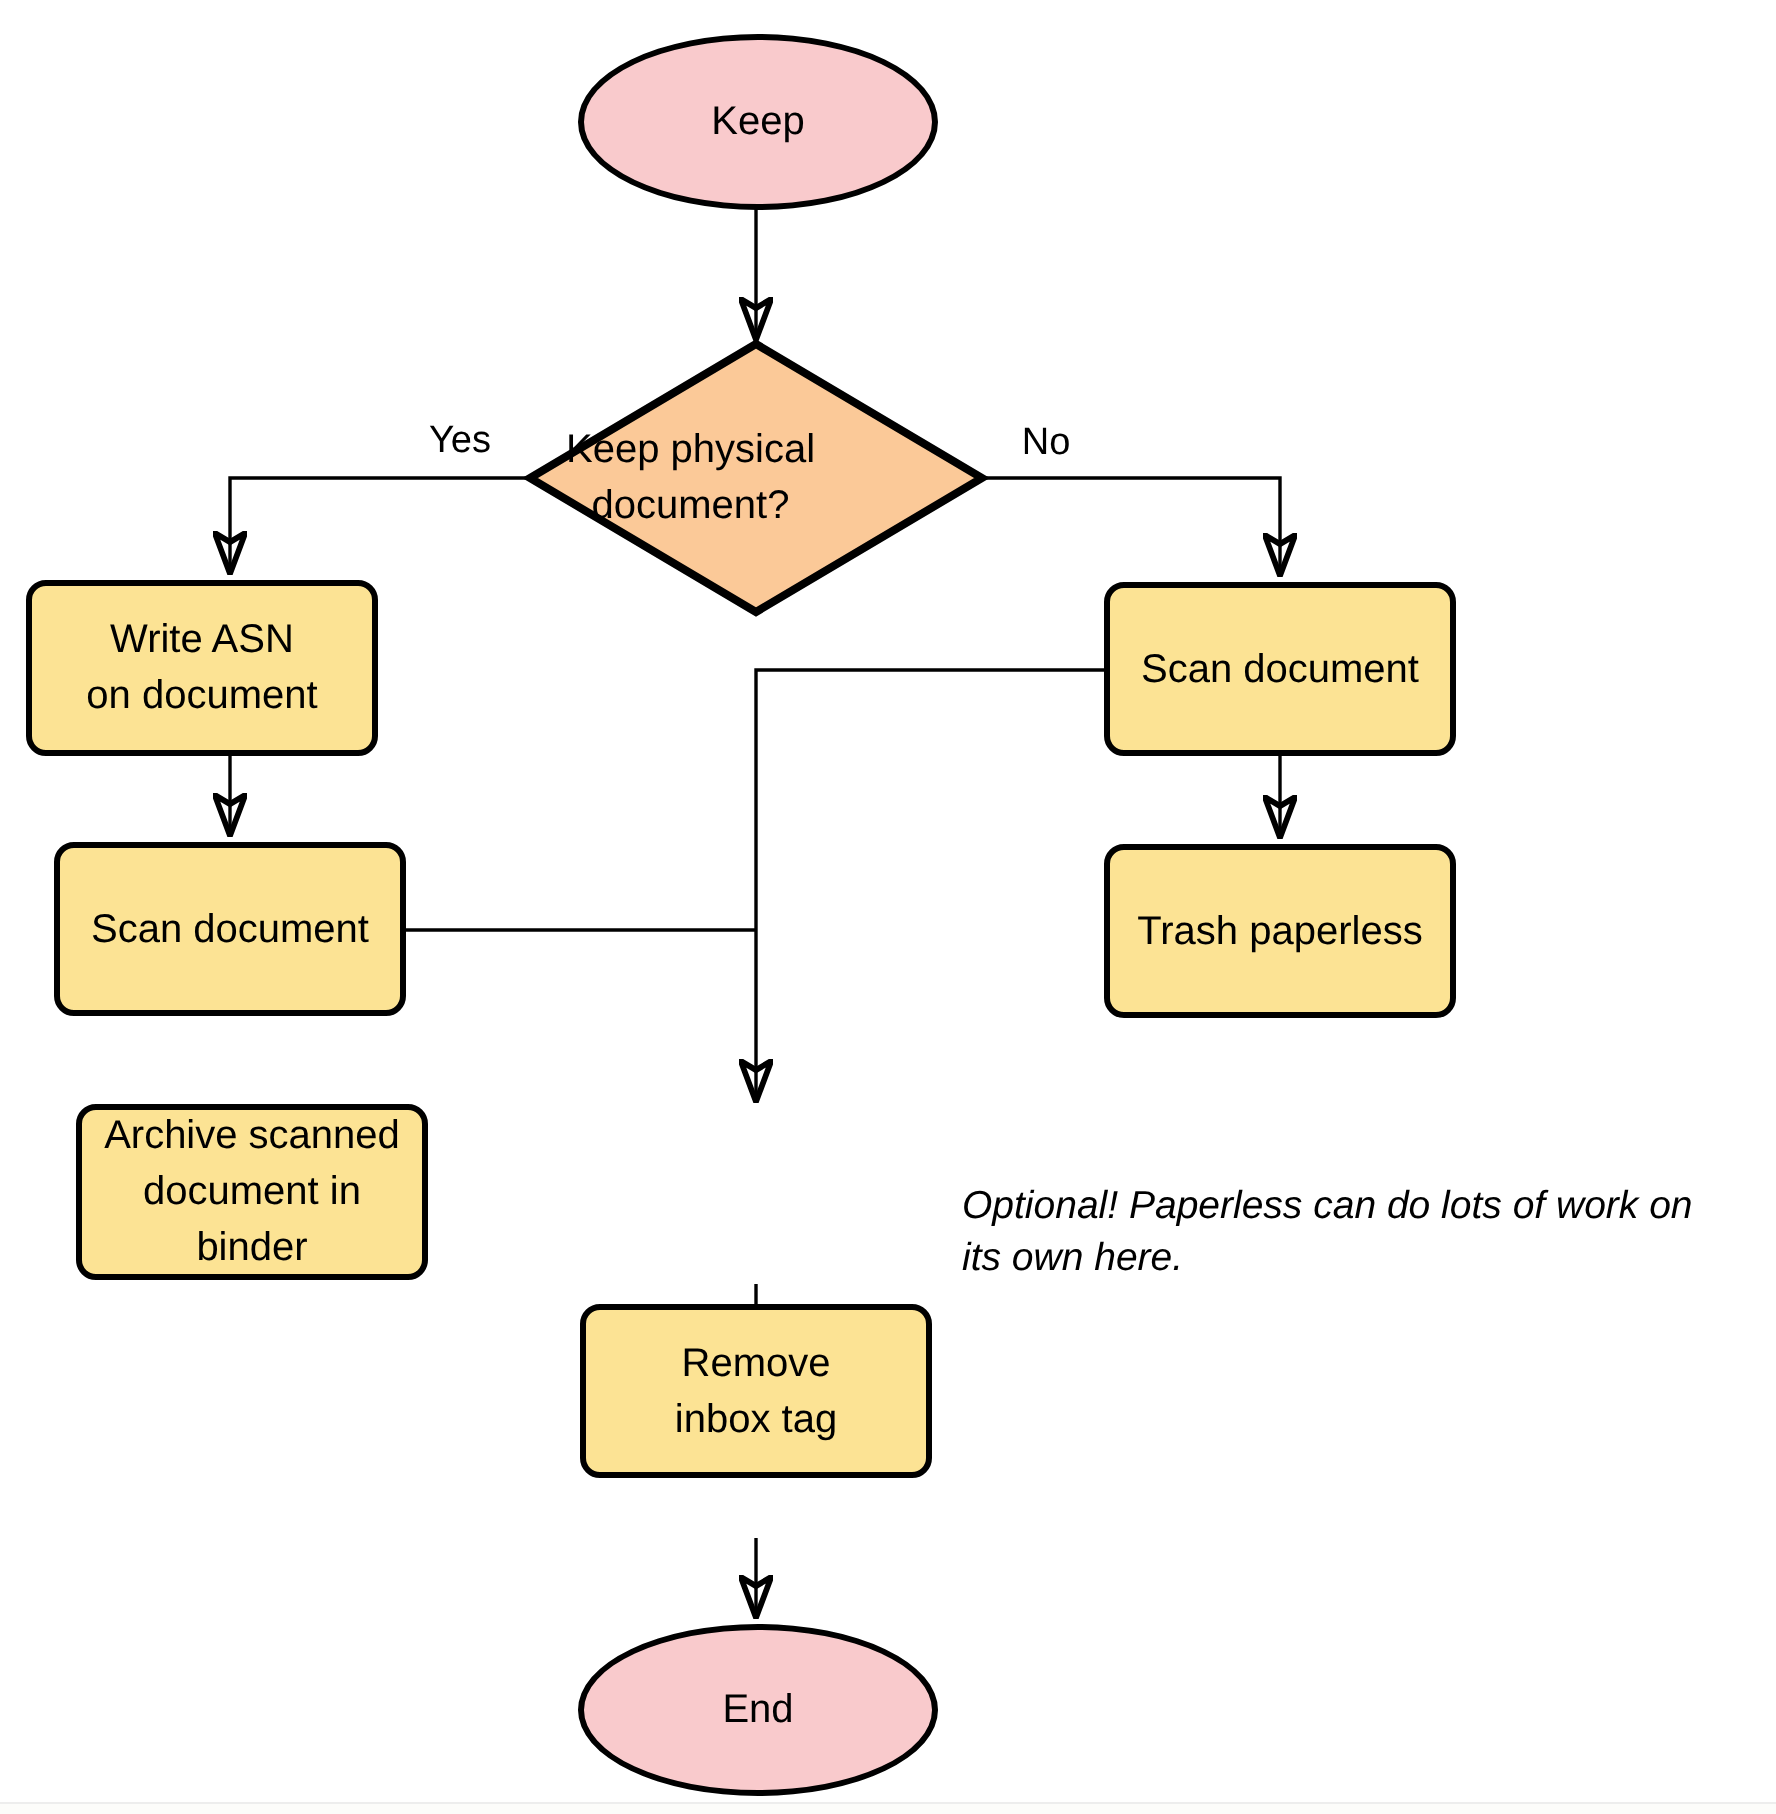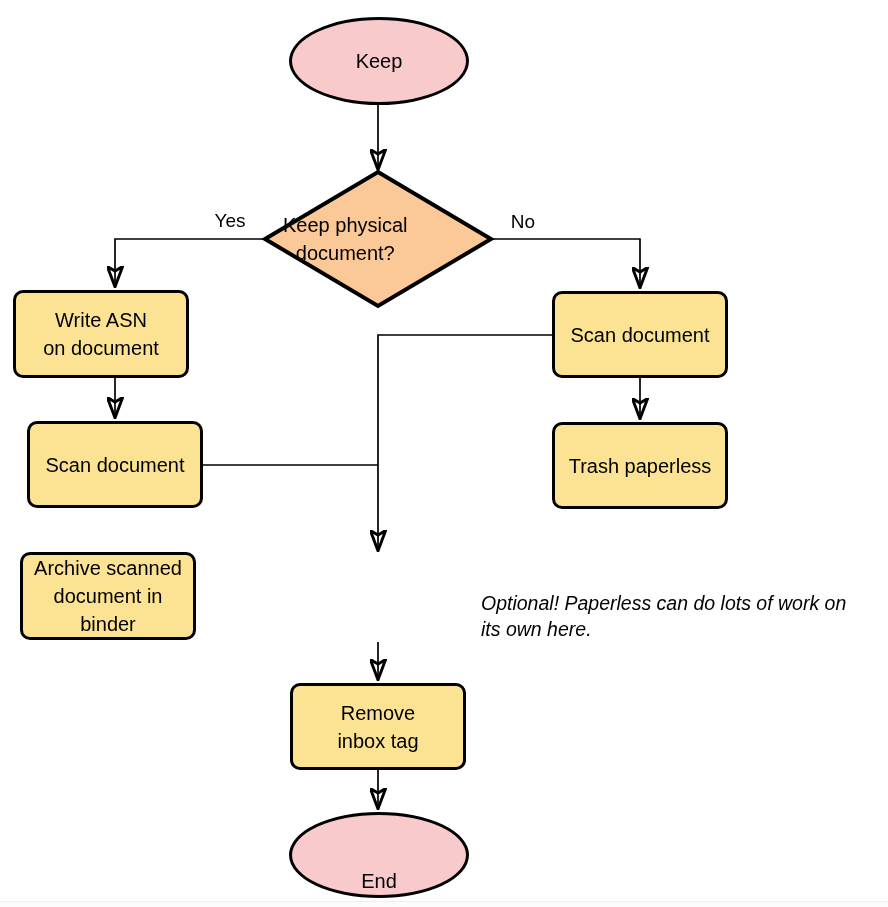--- a/index.html
+++ b/index.html
@@ -129,42 +129,42 @@
 
   <div class="node" style="left:13px; top:290px; width:176px; height:88px;">
     <span>Write ASN
 on document</span>
   </div>
 
   <div class="node" style="left:27px; top:421px; width:176px; height:87px;">
     <span>Scan document</span>
   </div>
 
-  <div class="node" style="left:20px; top:552px; width:176px; height:88px;">
+  <div class="node" style="left:38px; top:552px; width:176px; height:88px;">
     <span>Archive scanned
 document in
 binder</span>
   </div>
 
   <div class="node" style="left:552px; top:291px; width:176px; height:87px;">
     <span>Scan document</span>
   </div>
 
   <div class="node" style="left:552px; top:422px; width:176px; height:87px;">
     <span>Trash paperless</span>
   </div>
 
 
   <div class="note" style="left:481px; top:590px; width:410px;">Optional! Paperless can do lots of work on
 its own here.</div>
 
-  <div class="node" style="left:290px; top:683px; width:176px; height:87px;">
+  <div class="node" style="left:290px; top:652px; width:176px; height:87px;">
     <span>Remove
 inbox tag</span>
   </div>
 
-  <div class="node terminal" style="left:289px; top:812px; width:180px; height:86px;align-items:flex-end;">
+  <div class="node terminal" style="left:289px; top:812px; width:180px; height:86px;">
     <span>End</span>
   </div>
 
   <div class="bottom-edge"></div>
 
 </div>
 
 </body></html>

